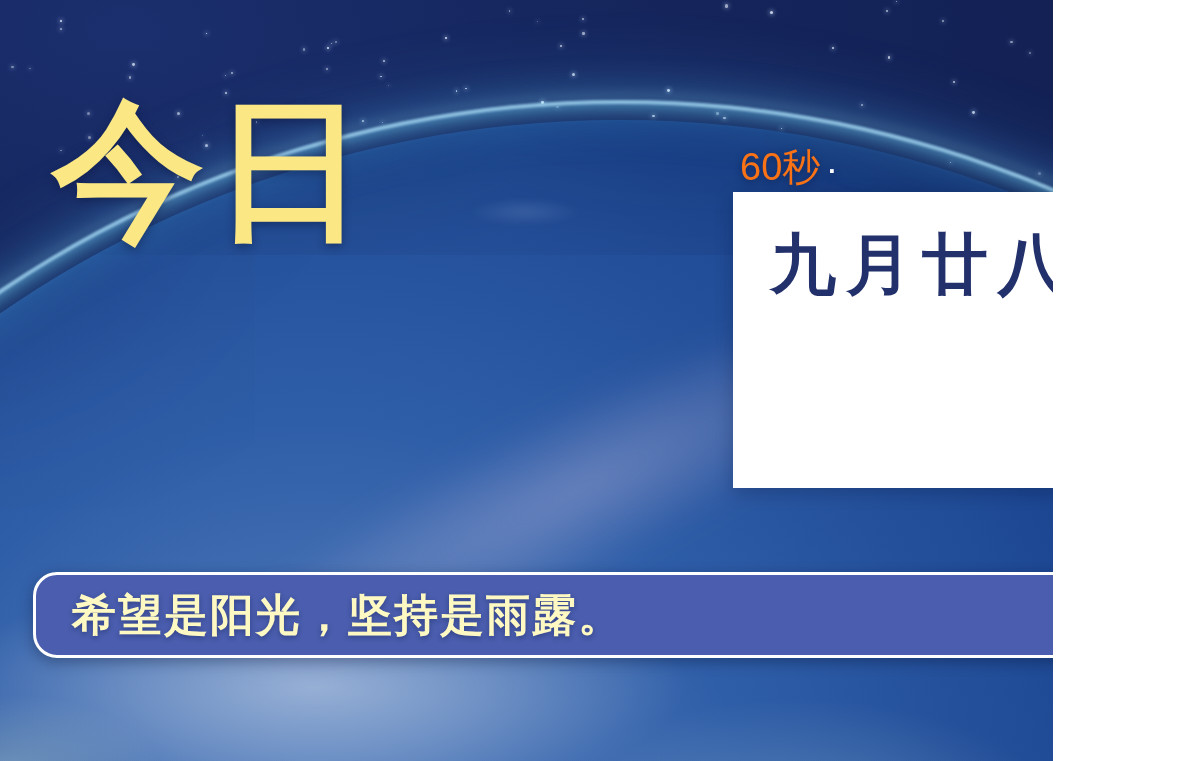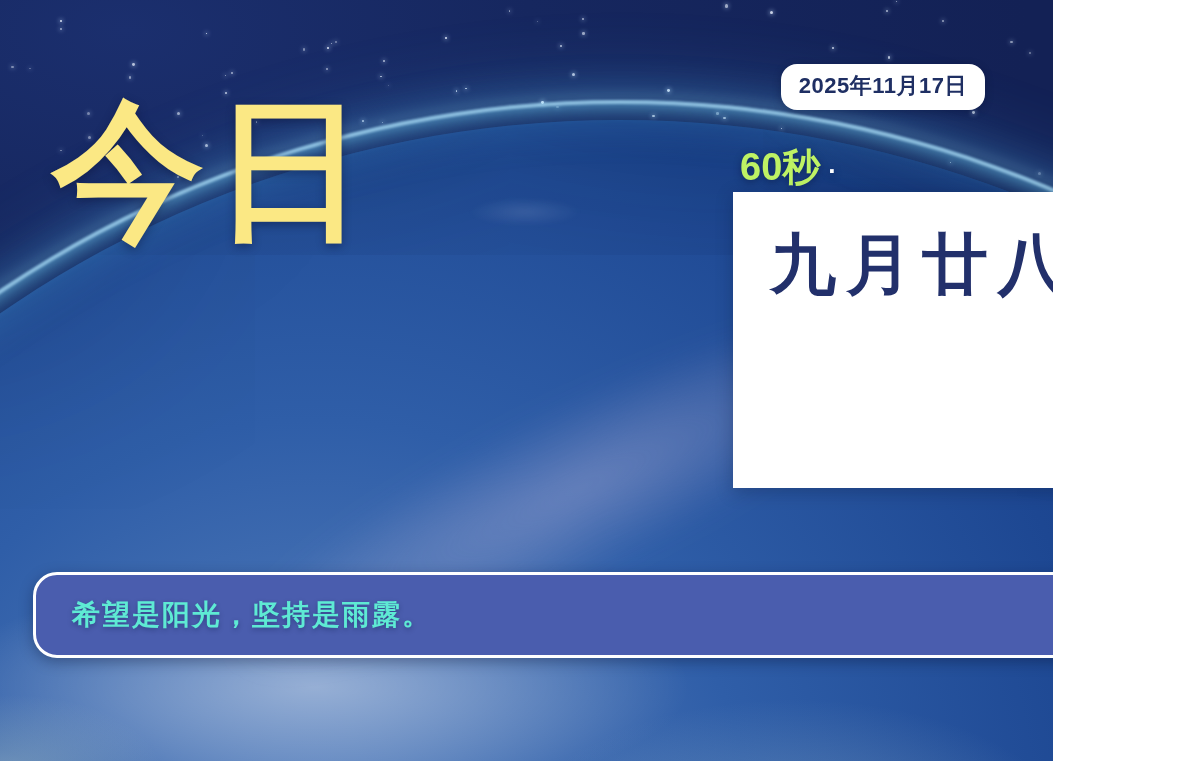--- a/index.html
+++ b/index.html
@@ -140,22 +140,22 @@
 
   .tagline{
     position:absolute;
     left:740px; top:142px;
     z-index:6;
     white-space:nowrap;
     display:flex; align-items:baseline;
     text-shadow:0 2px 7px rgba(8,18,55,.5);
   }
   .tagline .sec{
-    color:#bef264;
-    font-weight:700;
+    color:#f97316;
+    font-weight:400;
     font-size:38px;
     letter-spacing:0;
   }
   .tagline .dot{
     color:#FFFFFF;
     font-weight:700;
     font-size:26px;
     padding:0 4px 0 8px;
   }
   .tagline .rest{
@@ -211,23 +211,23 @@
     width:1077px; height:86px;
     background:#4A5DAE;
     border:3px solid #FFFFFF;
     border-radius:24px;
     z-index:7;
     display:flex; align-items:center;
     padding-left:36px;
     box-shadow:0 4px 14px rgba(6,14,45,.35);
   }
   .quote-text{
-    color:#5eead4;
-    font-weight:700;
-    font-size:28px;
+    color:#fef9c3;
+    font-weight:700;
+    font-size:44px;
     letter-spacing:2px;
     white-space:nowrap;
     text-shadow:0 2px 5px rgba(10,20,60,.35);
   }
 </style>
 </head>
 <body>
 
 <div id="stage">
 
@@ -389,21 +389,20 @@
   <div class="earth"></div>
   <div class="limb2"></div>
   <div class="limb"></div>
   <div class="haze"></div>
   <div class="watermark"></div>
 
   <div class="title-block">
     <div class="title-line title-jinri">今日</div>
   </div>
 
-  <div class="date-pill">2025年11月17日</div>
 
   <div class="tagline">
     <span class="sec">60秒</span>
     <span class="dot">·</span>
   </div>
 
   <div class="card">
     <div class="lunar">九月廿八</div>
   </div>
 

